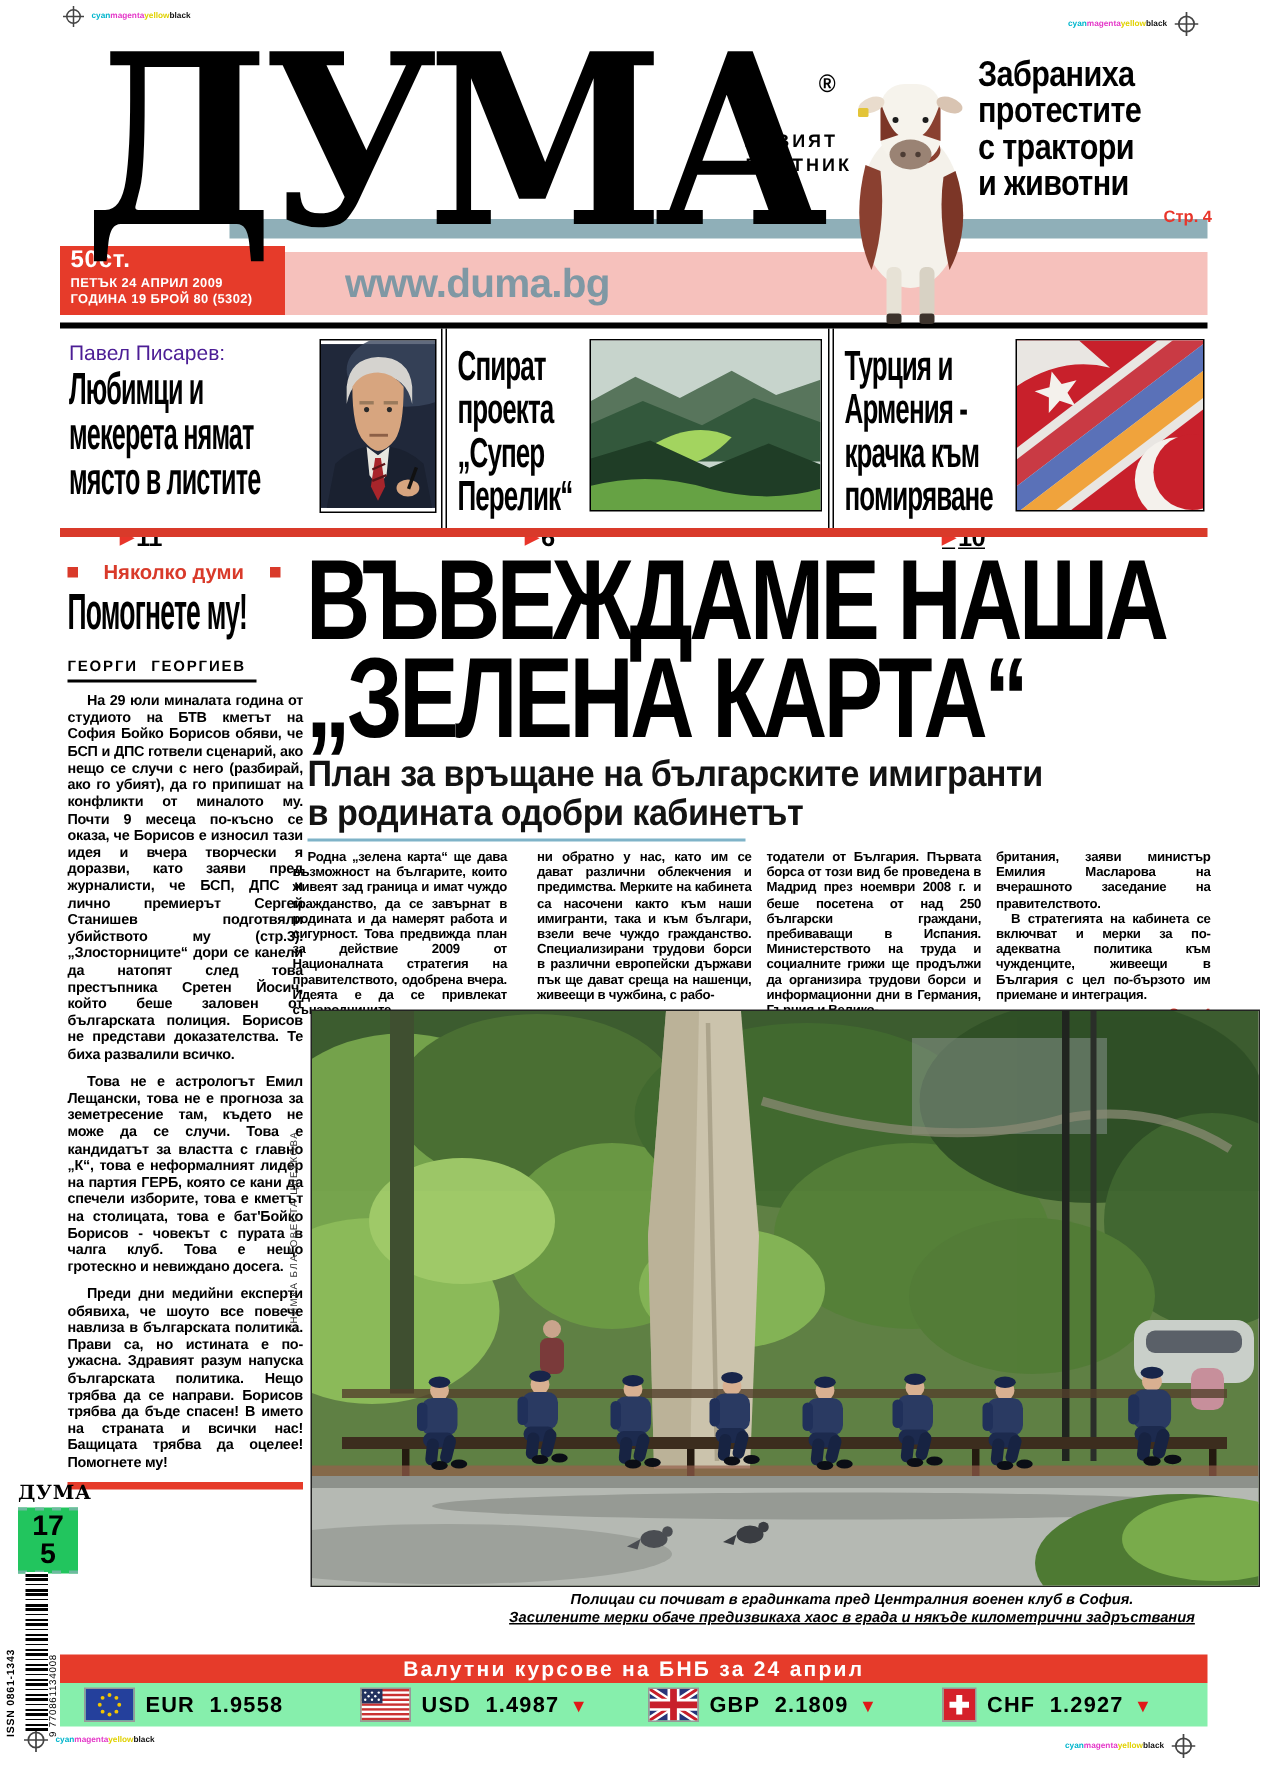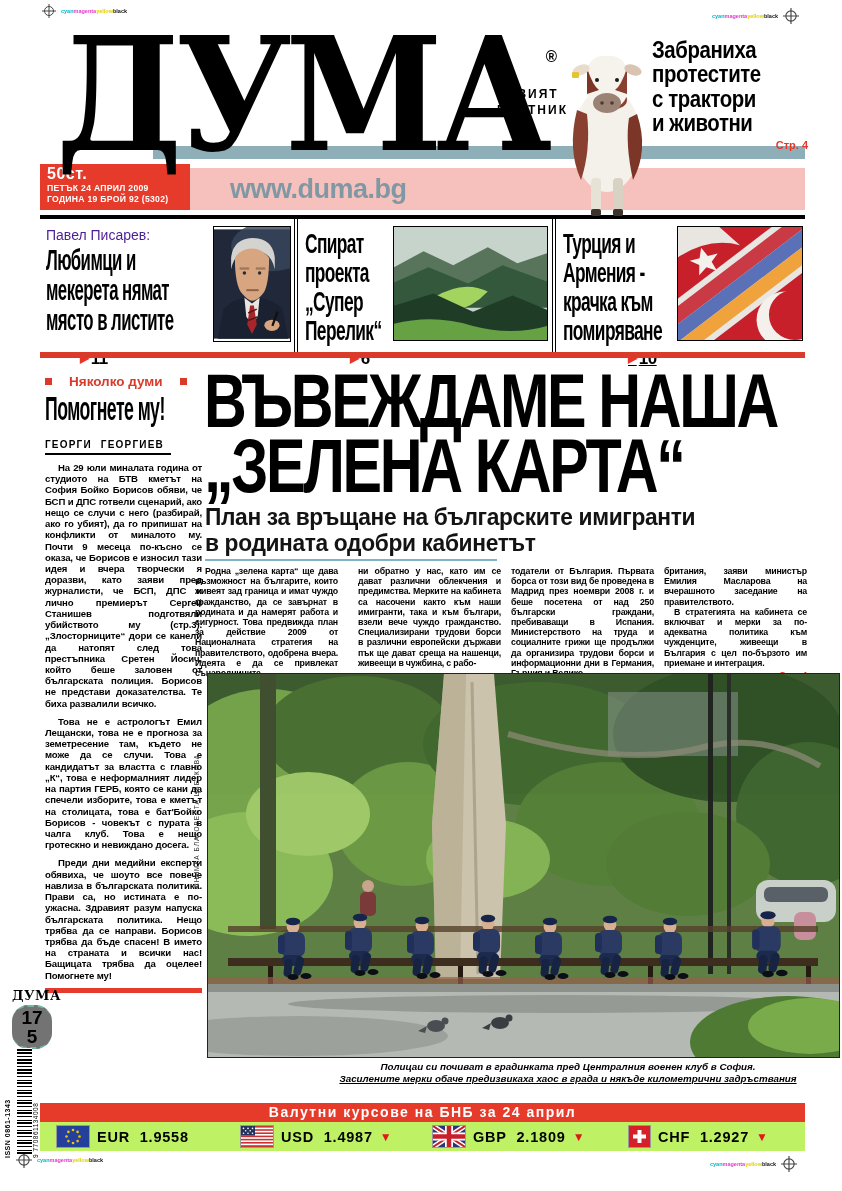--- a/index.html
+++ b/index.html
@@ -51,21 +51,21 @@
           border-bottom:2.5px solid #000;padding-bottom:3px;width:80%;}
   .opinion p{margin:7px 0 0 0;font-size:9.6px;font-weight:bold;line-height:1.17;text-align:justify;
              text-indent:13px;letter-spacing:-.15px;}
   .red-div{height:5px;background:#e63b2a;margin-top:7px;}
   .bogomil{margin:10px 0 0 10px;}
   .bogomil .line{font-size:27px;font-weight:bold;letter-spacing:-.5px;line-height:.98;transform:scaleX(.92);}
   .bogomil .pageref{display:block;text-align:right;margin:3px 6px 0 0;}
   
   .issuetag{left:12px;top:988px;width:40px;text-align:center;}
   .issuetag .lab{font-family:"DejaVu Serif","Liberation Serif",serif;font-weight:bold;font-size:13px;letter-spacing:.5px;}
-  .mintbox{margin-top:2px;background:#737373;border-top:2px dashed #6fb9a0;border-bottom:2px dashed #6fb9a0;padding:1px 0;border-radius:16px;}
+  .mintbox{margin-top:2px;background:#22c55e;border-top:2px dashed #6fb9a0;border-bottom:2px dashed #6fb9a0;padding:1px 0;}
   .mintbox div{font-size:19px;font-weight:bold;line-height:1.0;}
   .barcode{left:6px;top:1046px;width:36px;height:112px;}
   .bc-bars{position:absolute;left:11px;top:2px;width:15px;height:106px;
            background:repeating-linear-gradient(0deg,#000 0 2px,#fff 2px 3px,#000 3px 4.5px,#fff 4.5px 7px,#000 7px 8px,#fff 8px 10px);}
   .bc-issn{position:absolute;left:-2px;top:0;height:112px;writing-mode:vertical-rl;transform:rotate(180deg);
            font-size:7px;font-weight:bold;letter-spacing:.5px;}
   .bc-ean{position:absolute;left:26px;top:0;height:112px;writing-mode:vertical-rl;transform:rotate(180deg);
           font-size:6.5px;letter-spacing:.5px;}
   
   .h1{left:204px;top:368px;width:640px;}
@@ -80,21 +80,21 @@
   .leadcol .pageref{display:block;text-align:right;margin-top:3px;font-size:10px;}
   .mainphoto{left:207px;top:673px;width:631px;height:383px;border:1px solid #222;box-sizing:content-box;}
   .photocredit{left:193px;top:678px;height:210px;writing-mode:vertical-rl;transform:rotate(180deg);
                font-size:6.5px;letter-spacing:1px;color:#333;}
   .caption{left:300px;top:1061px;width:536px;text-align:center;font-style:italic;font-weight:bold;
            font-size:9.8px;line-height:1.18;}
   .caption .cap3{text-decoration:underline;}
   
   .curr-title{left:40px;top:1103px;width:765px;height:19px;background:#e63b2a;color:#fff;
               text-align:center;font-weight:bold;font-size:14px;letter-spacing:1.5px;line-height:19px;}
-  .curr-row{left:40px;top:1122px;width:765px;height:29px;background:#bef264;}
+  .curr-row{left:40px;top:1122px;width:765px;height:29px;background:#86efac;}
   .rate{position:absolute;top:0;height:29px;display:flex;align-items:center;gap:7px;}
   .rate .flag{display:block;border:.5px solid #999;}
   .rate .txt{font-size:14.5px;font-weight:bold;letter-spacing:.8px;}
   .rate .trend{color:#e01818;font-size:12px;font-weight:bold;}
 </style>
 </head>
 <body>
 
 <div class="page">
 
@@ -150,21 +150,21 @@
     <circle cx="45" cy="75" r="1.8" fill="#4c3c34"></circle>
       <circle cx="55" cy="75" r="1.8" fill="#4c3c34"></circle>
     <rect x="34" y="150" width="10" height="34" rx="4" fill="#e7e2d6"></rect>
     <rect x="56" y="150" width="10" height="34" rx="4" fill="#d8d2c4"></rect>
     <rect x="34" y="181" width="10" height="7" rx="2" fill="#3c332c"></rect>
     <rect x="56" y="181" width="10" height="7" rx="2" fill="#3c332c"></rect>
   </svg>
   <div class="abs pricebox">
     <div class="price">50ст.</div>
     <div class="dateline">ПЕТЪК 24 АПРИЛ 2009</div>
-    <div class="issueline">ГОДИНА 19 БРОЙ 92 (5302)</div>
+    <div class="issueline">ГОДИНА 19 БРОЙ 80 (5302)</div>
   </div>
   <div class="abs sitebar">
     <span class="site">www.duma.bg</span>
   </div>
 
   <div class="abs tr-teaser">
     <span class="line">Забраниха</span>
     <span class="line">протестите</span>
     <span class="line">с трактори</span>
     <span class="line">и животни</span>

